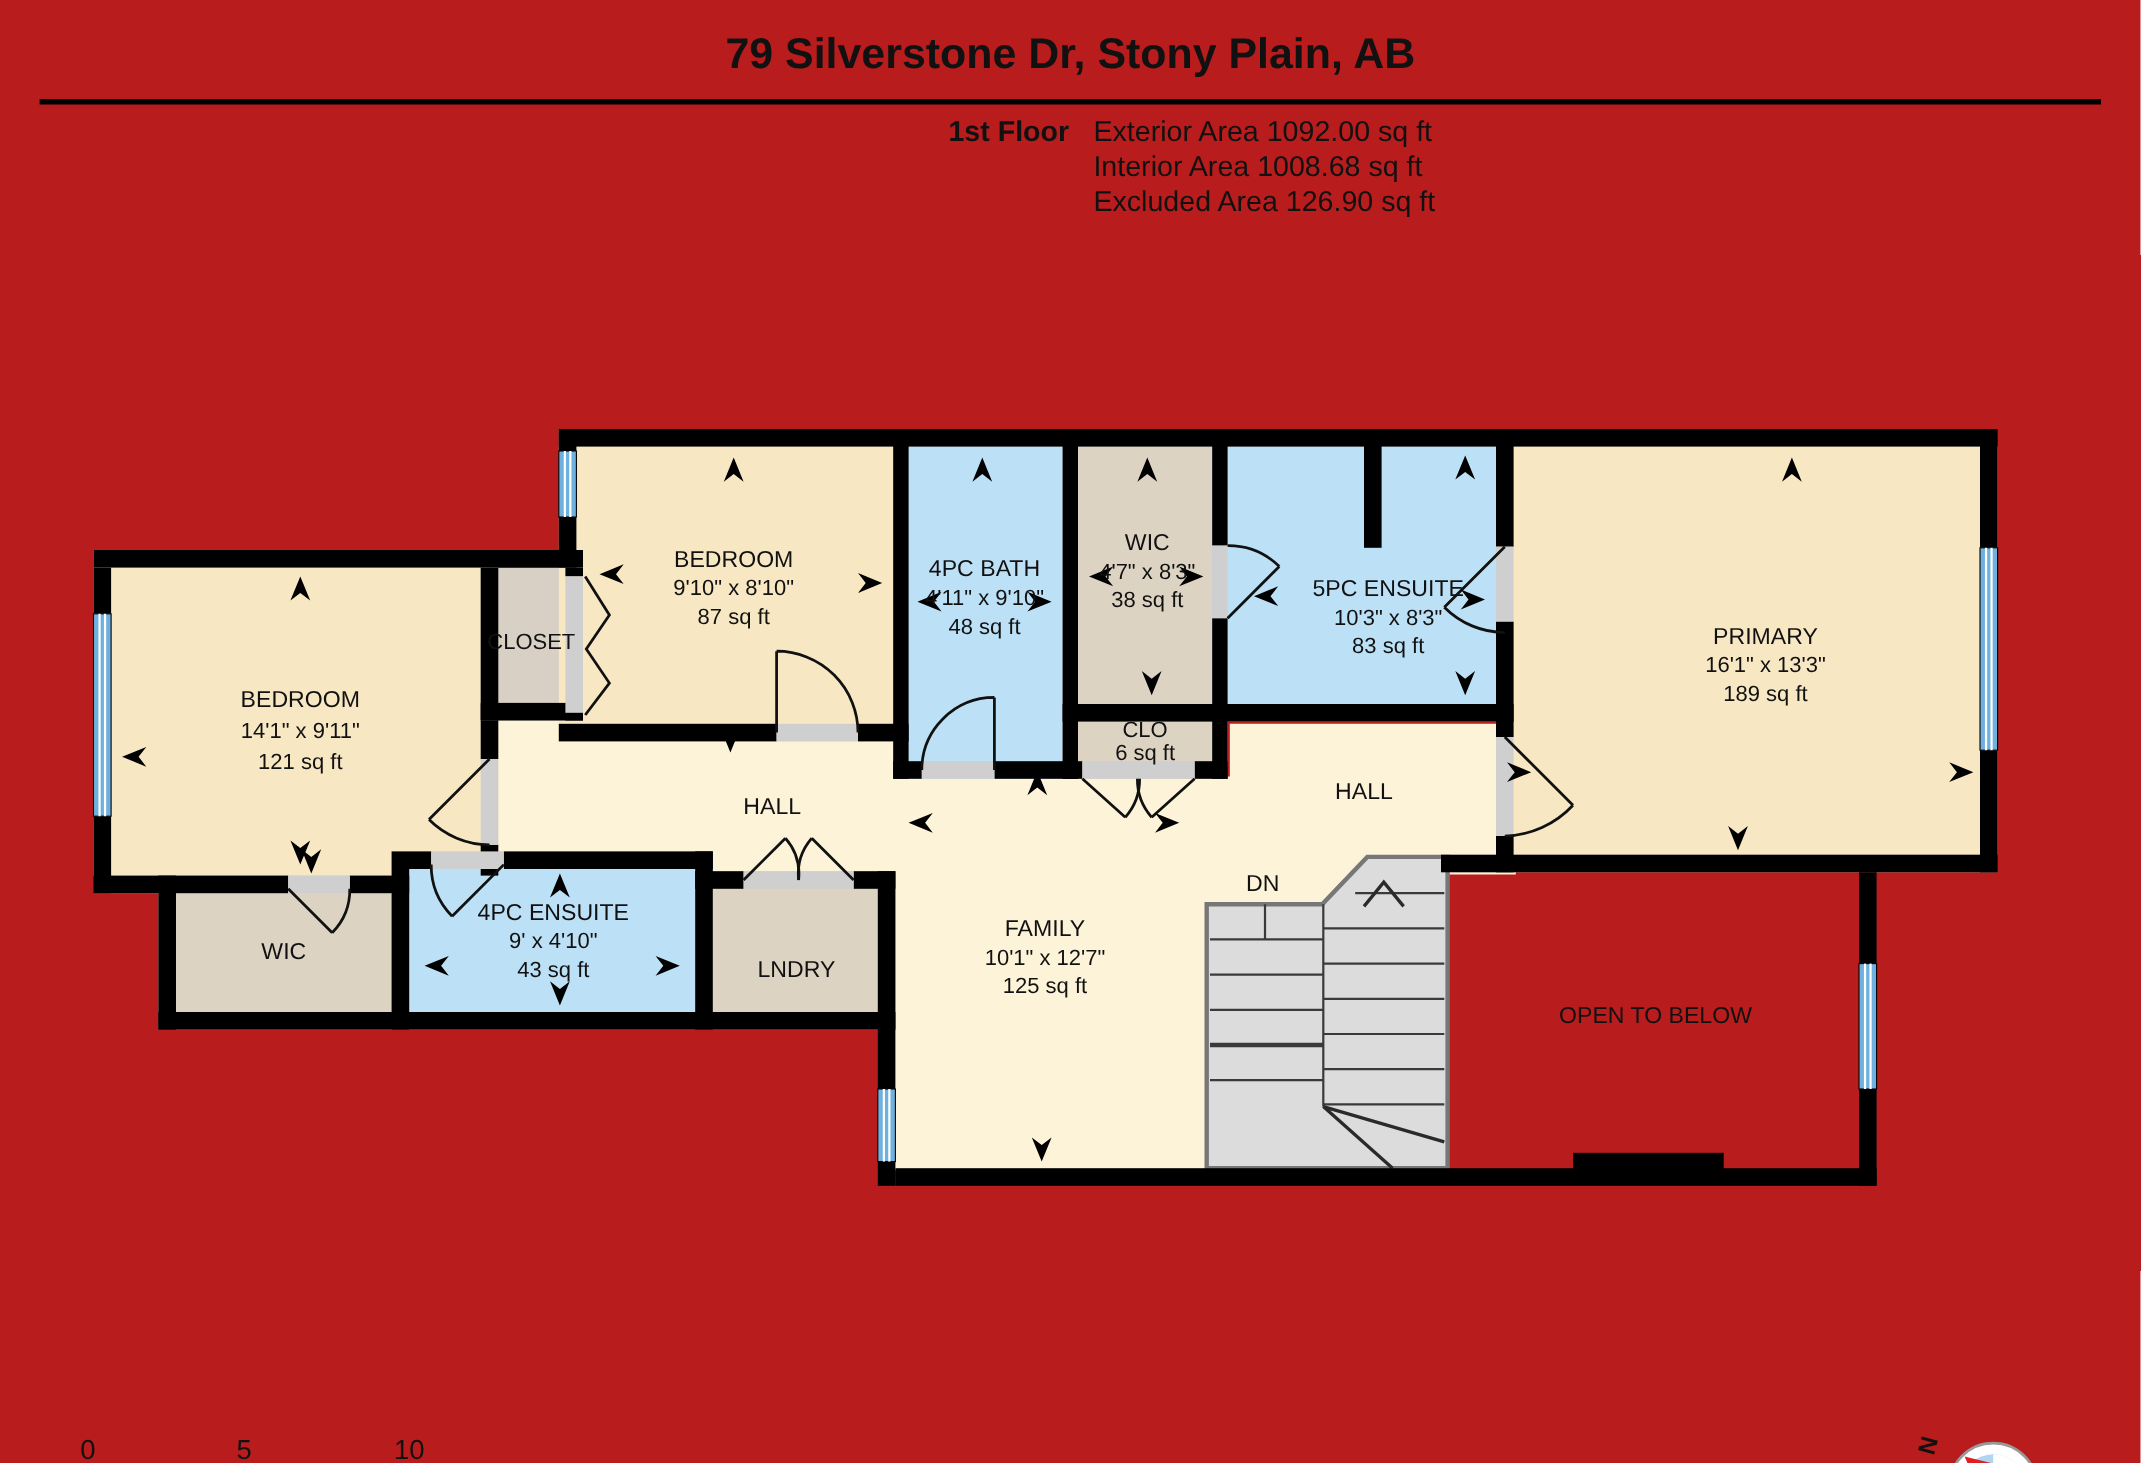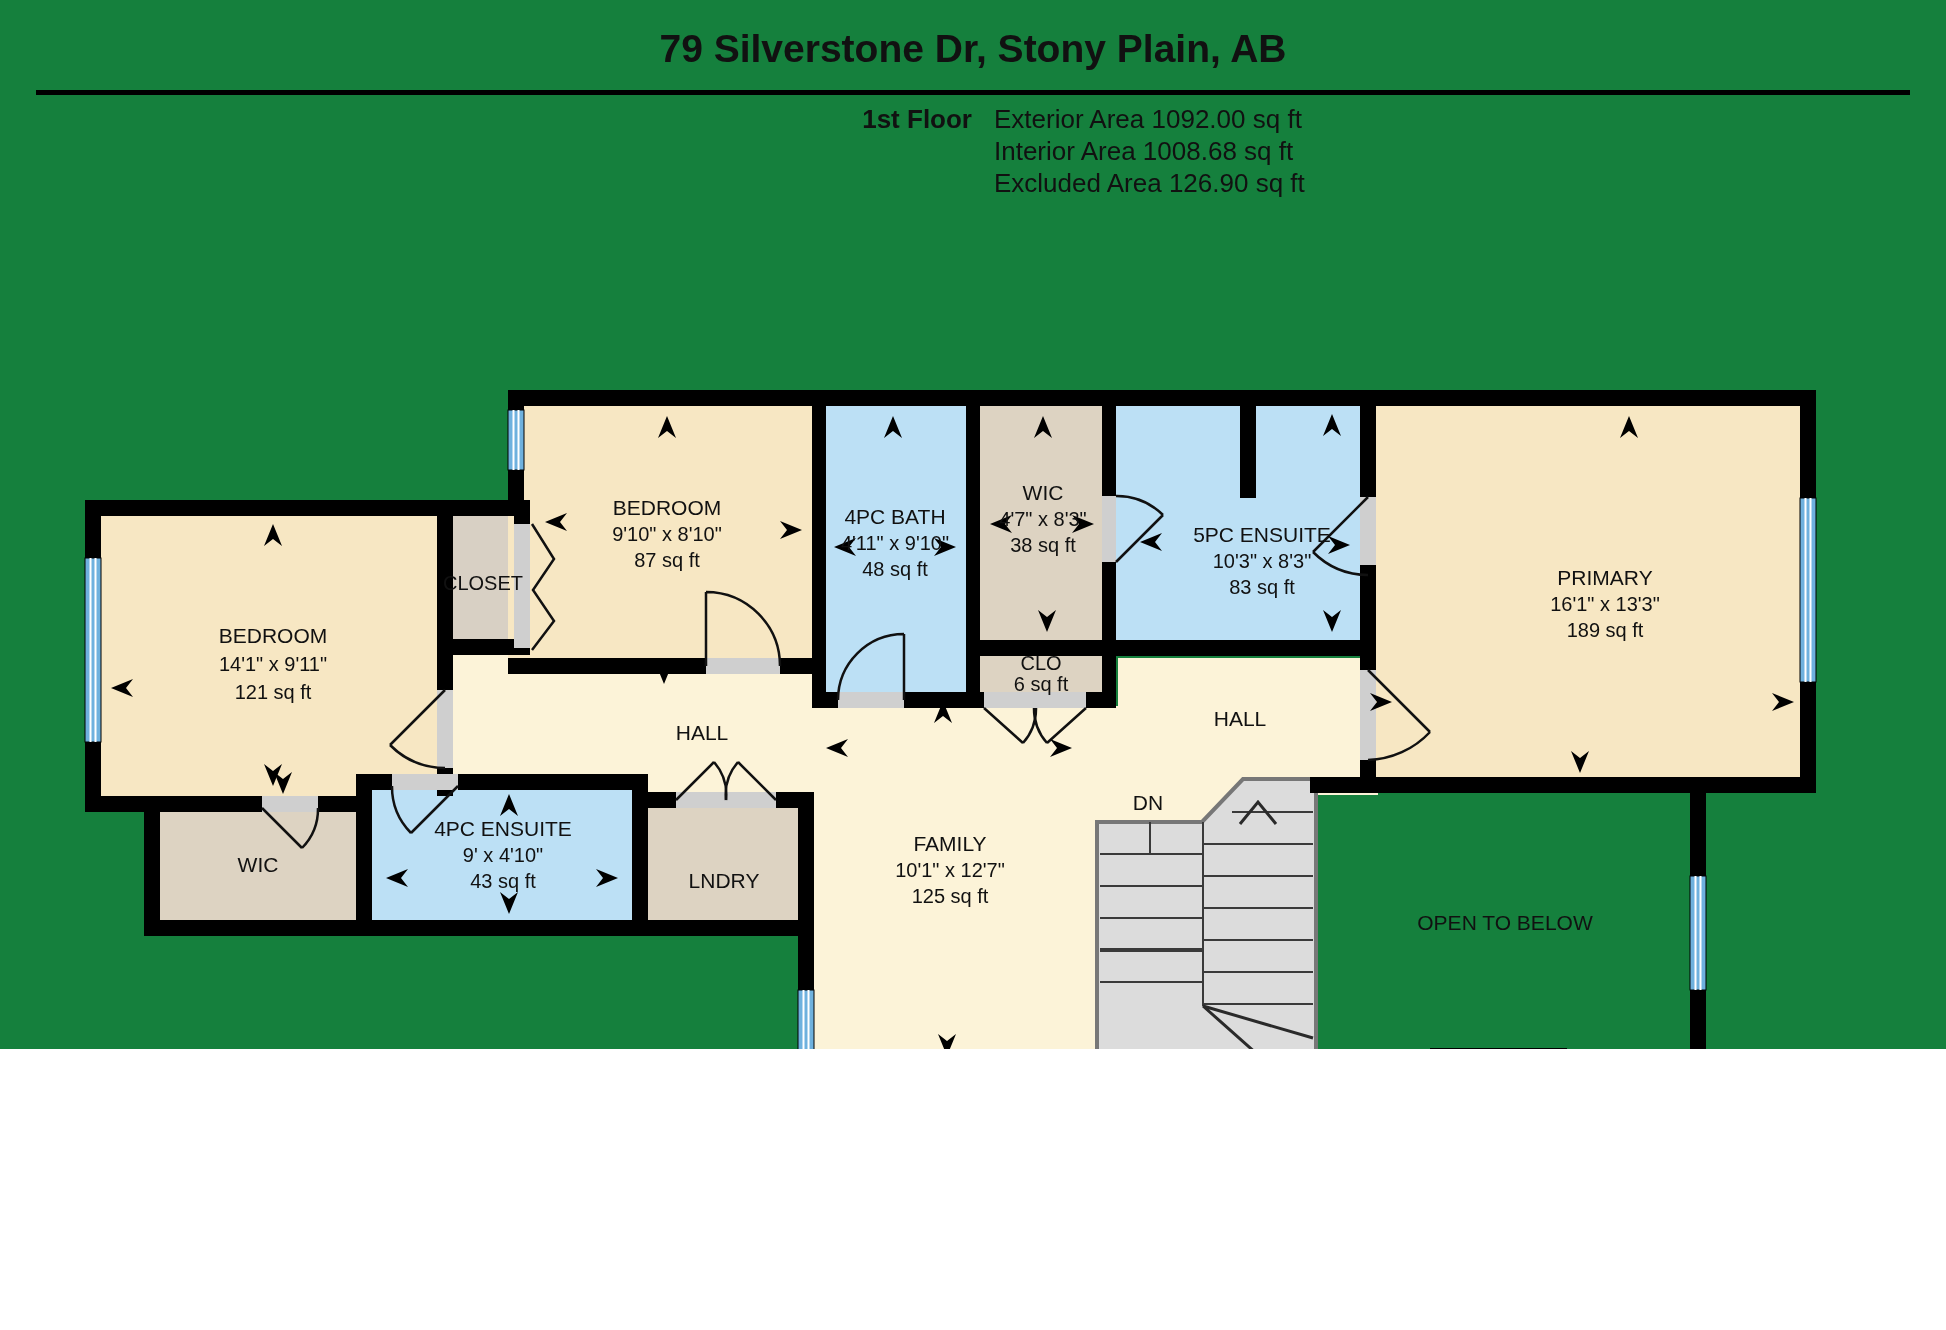--- a/index.html
+++ b/index.html
@@ -1,16 +1,16 @@
 <!DOCTYPE html>
 <html><head>
 <meta charset="utf-8">
 <style>
   html,body{margin:0;padding:0;background:#fff;}
-  #page{position:relative;width:1946px;height:1049px;background:#15803d;overflow:hidden;text-decoration:underline;}
+  #page{position:relative;width:1946px;height:1330px;background:#b91c1c;overflow:hidden;text-decoration:underline;}
   svg{position:absolute;left:0;top:0;}
   text{font-family:"Liberation Sans","DejaVu Sans",sans-serif;fill:#111;}
   .title{font-size:39px;font-weight:bold;}
   .stat{font-size:26px;}
   .statb{font-size:26px;font-weight:bold;}
   .rname{font-size:21px;}
   .rdim{font-size:20px;}
   .rsmall{font-size:20px;}
   .tick{font-size:25px;}
   .north{font-size:22px;font-weight:bold;}

